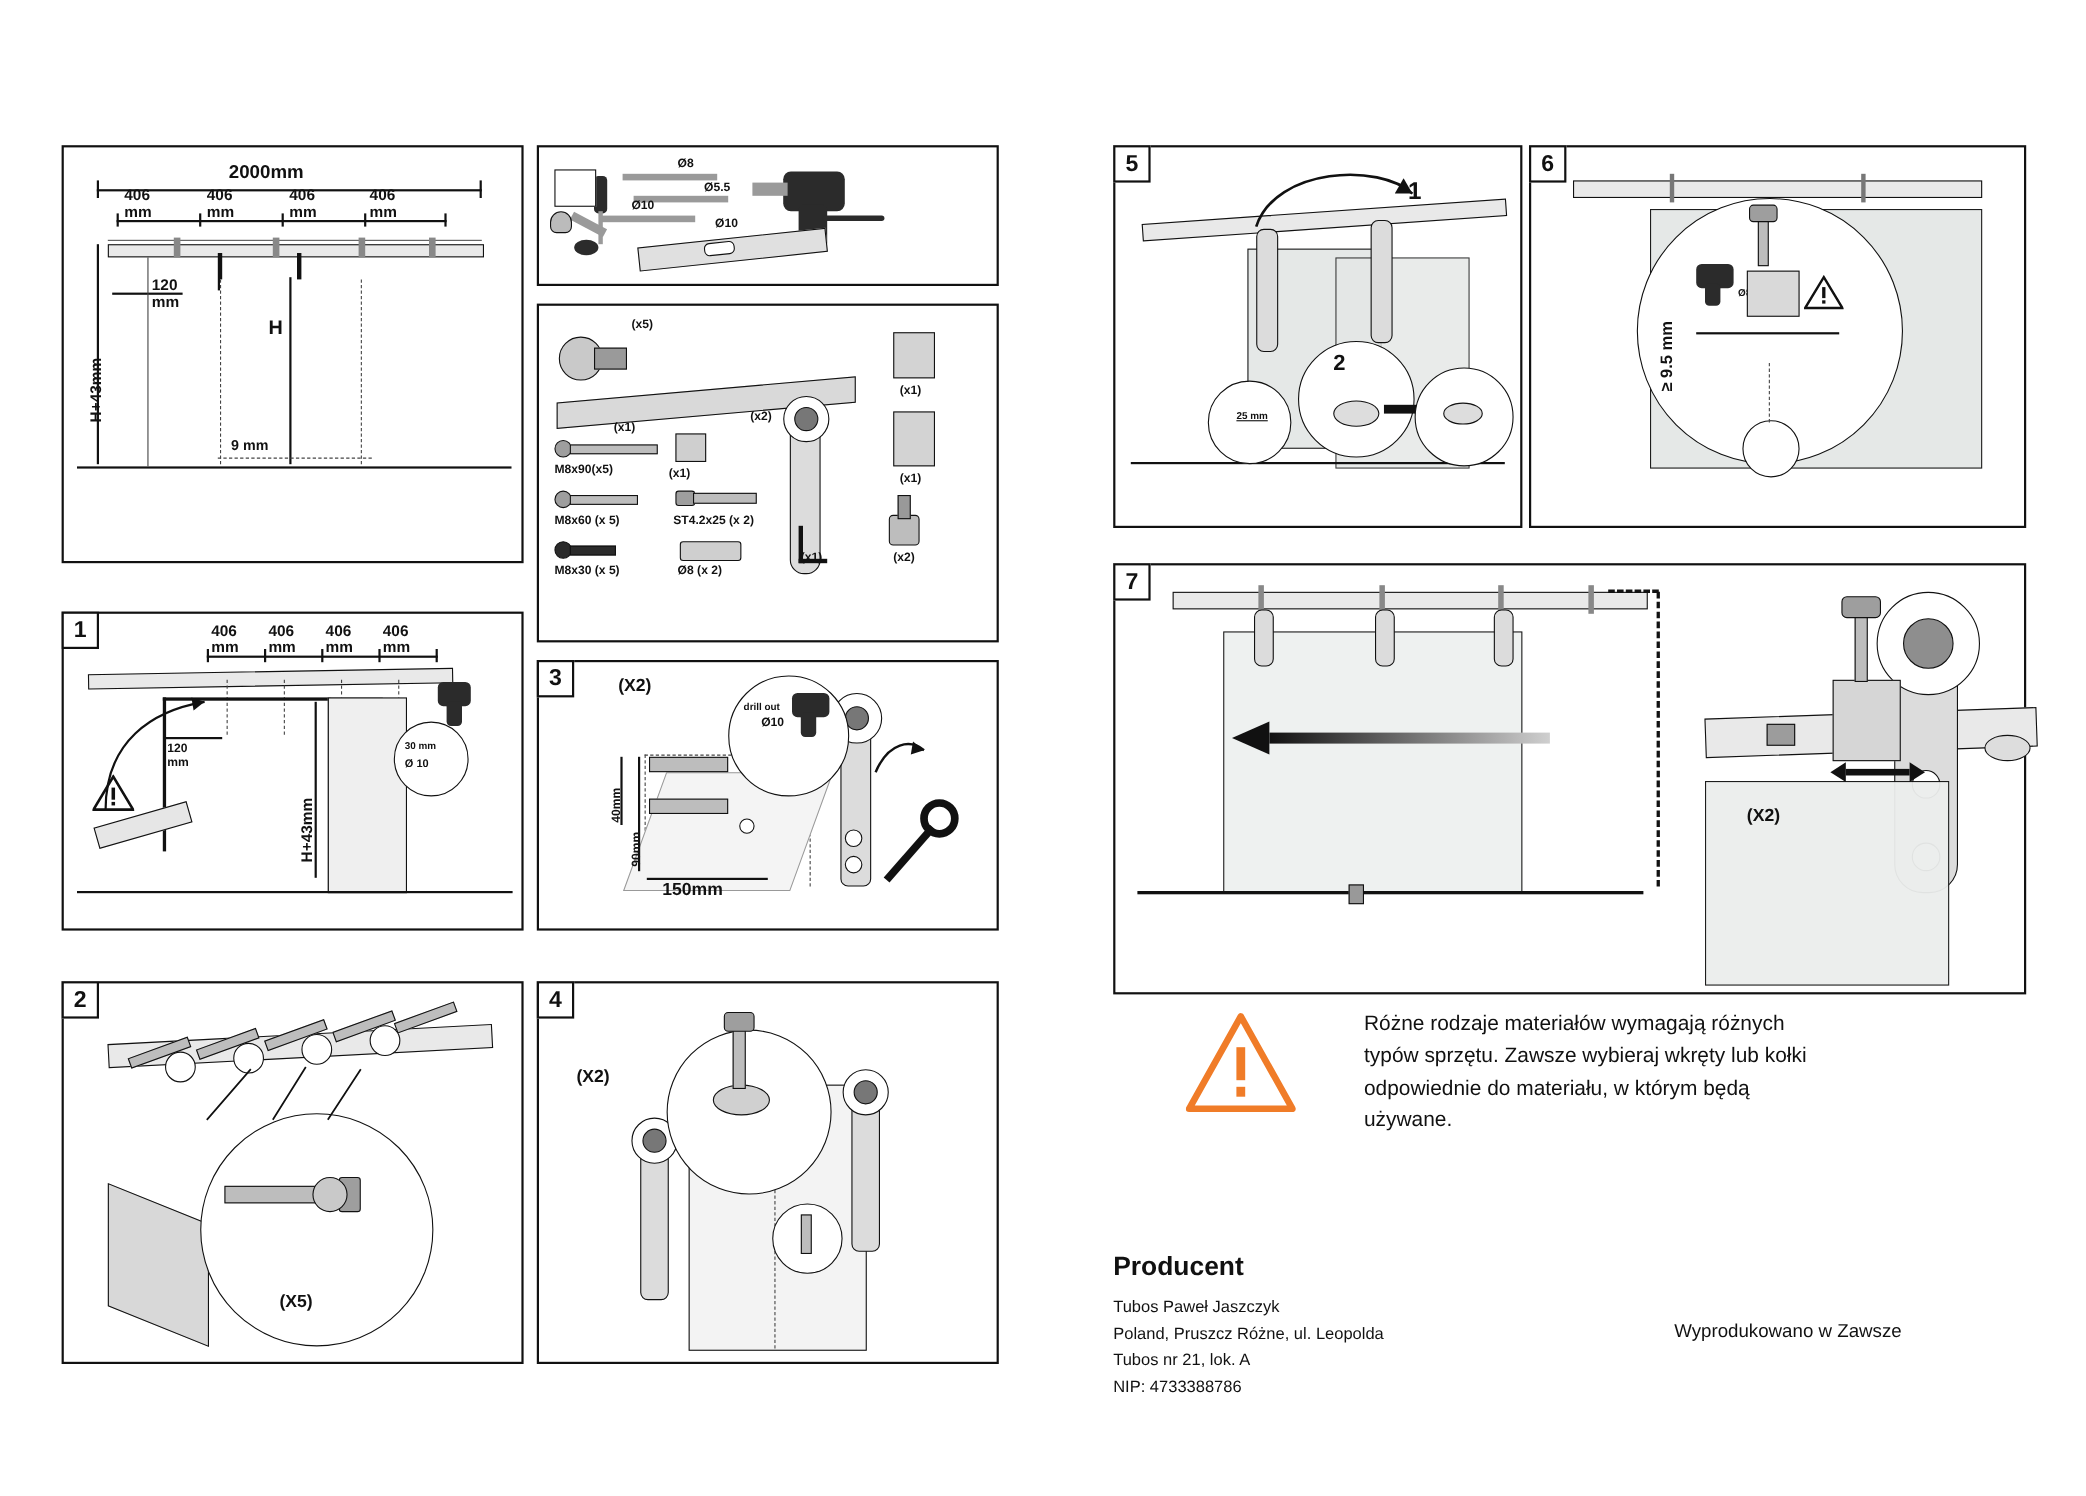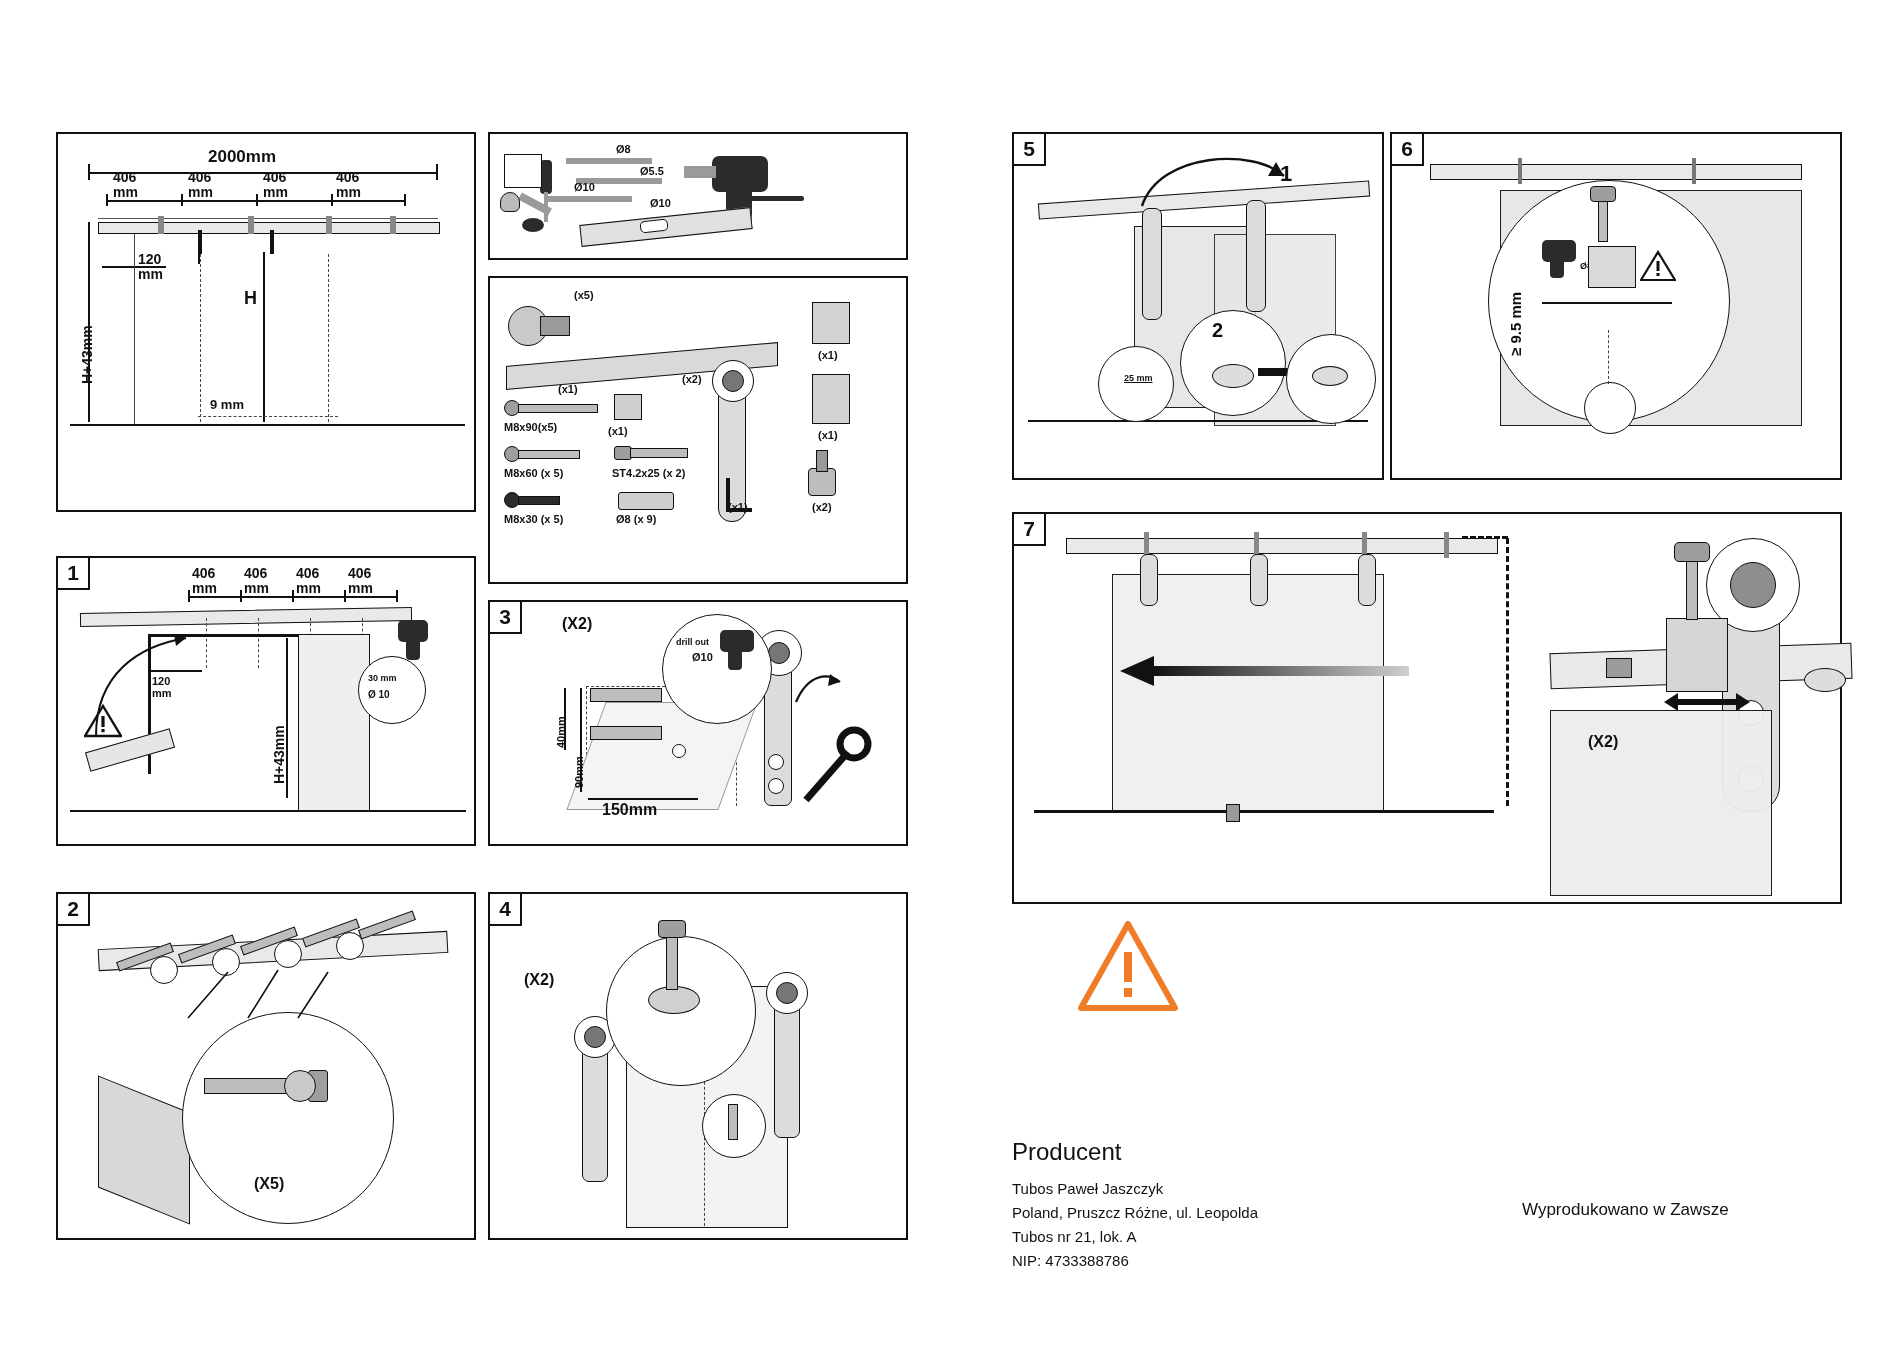--- a/index.html
+++ b/index.html
@@ -46,21 +46,21 @@
 
   
   .rail{position:absolute;background:#e9e9e9;border:1.6px solid #111;}
   .door{position:absolute;background:#f2f2f2;border:1.6px solid #111;}
   .doorG{position:absolute;background:#e4e7e6;border:1.6px solid #111;opacity:.95;}
   .circle{position:absolute;border:1.8px solid #111;border-radius:50%;background:#fff;}
   .hanger{position:absolute;background:#dcdcdc;border:1.6px solid #111;border-radius:7px;}
 
   .warnTri{position:absolute;}
   .footer-note{position:absolute;font-size:19px;line-height:1.55;}
-  .prod-title{position:absolute;font-size:24px;font-weight:normal;}
+  .prod-title{position:absolute;font-size:24px;font-weight:bold;}
   .prod-lines{position:absolute;font-size:15px;line-height:1.5;}
   .made-in{position:absolute;font-size:17px;}
 
   .tool{position:absolute;}
   .dark{background:#2b2b2b;}
   .mid{background:#9a9a9a;}
   .screwBody{position:absolute;background:#bdbdbd;border:1.4px solid #111;}
   .boltHead{position:absolute;background:#9e9e9e;border:1.4px solid #111;}
   .arrowR{position:absolute;}
 </style>
@@ -192,21 +192,21 @@
 
     <div class="boltHead" style="left:14px;top:214px;width:14px;height:14px;border-radius:50%;background:#2b2b2b;"></div>
     <div class="screwBody" style="left:28px;top:218px;width:40px;height:7px;background:#2b2b2b;"></div>
     <div class="lbl sm" style="left:14px;top:236px;">M8x30 (x 5)</div>
 
     <div class="boltHead" style="left:124px;top:168px;width:16px;height:12px;border-radius:3px;"></div>
     <div class="screwBody" style="left:140px;top:170px;width:56px;height:8px;"></div>
     <div class="lbl sm" style="left:122px;top:190px;">ST4.2x25 (x 2)</div>
 
     <div class="tool" style="left:128px;top:214px;width:54px;height:16px;background:#cfcfcf;border:1.4px solid #111;border-radius:3px;"></div>
-    <div class="lbl sm" style="left:126px;top:236px;">Ø8 (x 9)</div>
+    <div class="lbl sm" style="left:126px;top:236px;">Ø8 (x 2)</div>
   </div>
 
   <div class="panel" style="left:56px;top:556px;width:420px;height:290px;">
     <div class="hline" style="left:130px;top:38px;width:210px;height:2px;"></div>
     <div class="vline" style="left:130px;top:32px;width:2px;height:12px;"></div>
     <div class="vline" style="left:182px;top:32px;width:2px;height:12px;"></div>
     <div class="vline" style="left:234px;top:32px;width:2px;height:12px;"></div>
     <div class="vline" style="left:286px;top:32px;width:2px;height:12px;"></div>
     <div class="vline" style="left:338px;top:32px;width:2px;height:12px;"></div>
     <div class="lbl" style="left:134px;top:8px;">406
@@ -478,20 +478,21 @@
     <div class="stepnum" style="left:-2px;top:-2px;">
       <span>7</span>
     </div>
   </div>
 
   <svg style="position:absolute;left:1078px;top:920px;" width="100" height="92" viewBox="0 0 100 92">
     <polygon points="50,4 97,88 3,88" fill="none" stroke="#F07C28" stroke-width="6" stroke-linejoin="round"></polygon>
     <rect x="46" y="32" width="8" height="30" fill="#F07C28"></rect>
     <rect x="46" y="68" width="8" height="9" fill="#F07C28"></rect>
   </svg>
+  <div class="footer-note" style="left:1240px;top:916px;width:430px;">Różne rodzaje materiałów wymagają różnych typów sprzętu. Zawsze wybieraj wkręty lub kołki odpowiednie do materiału, w którym będą używane.</div>
 
   <div class="prod-title" style="left:1012px;top:1138px;">Producent</div>
   <div class="prod-lines" style="left:1012px;top:1178px;">Tubos Paweł Jaszczyk</div>
   <div class="prod-lines" style="left:1012px;top:1202px;">Poland, Pruszcz Różne, ul. Leopolda</div>
   <div class="prod-lines" style="left:1012px;top:1226px;">Tubos nr 21, lok. A</div>
   <div class="prod-lines" style="left:1012px;top:1250px;">NIP: 4733388786</div>
   <div class="made-in" style="left:1522px;top:1200px;">Wyprodukowano w Zawsze</div>
 
 </div>
 

